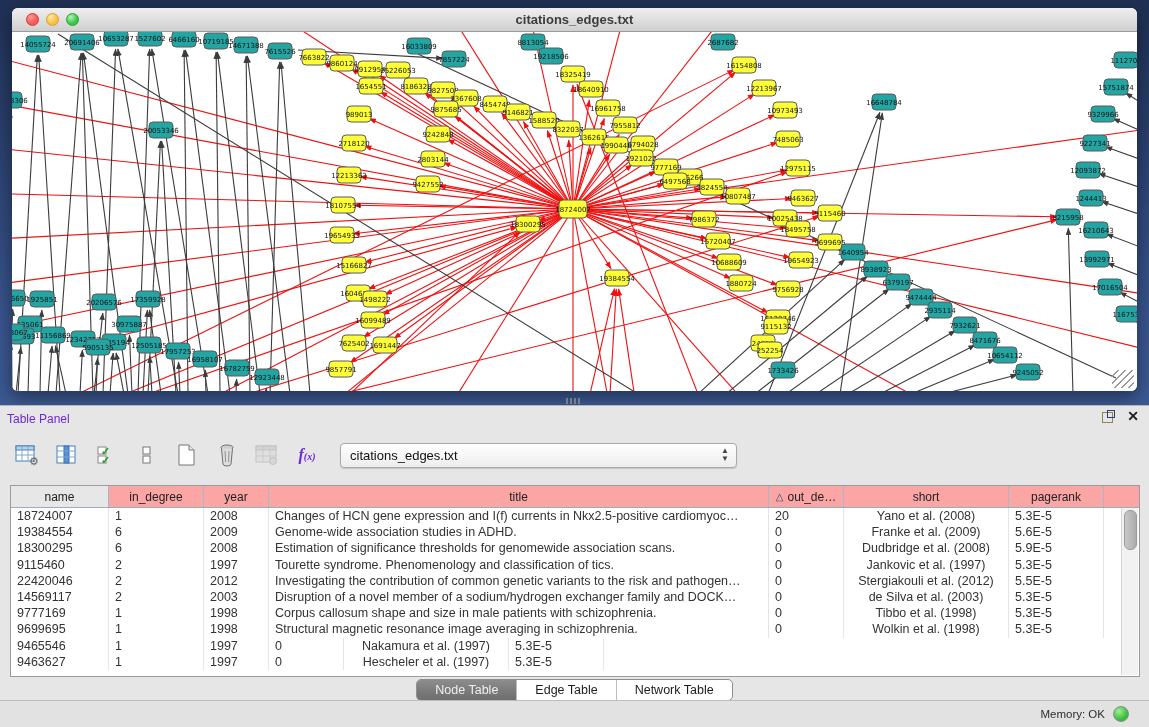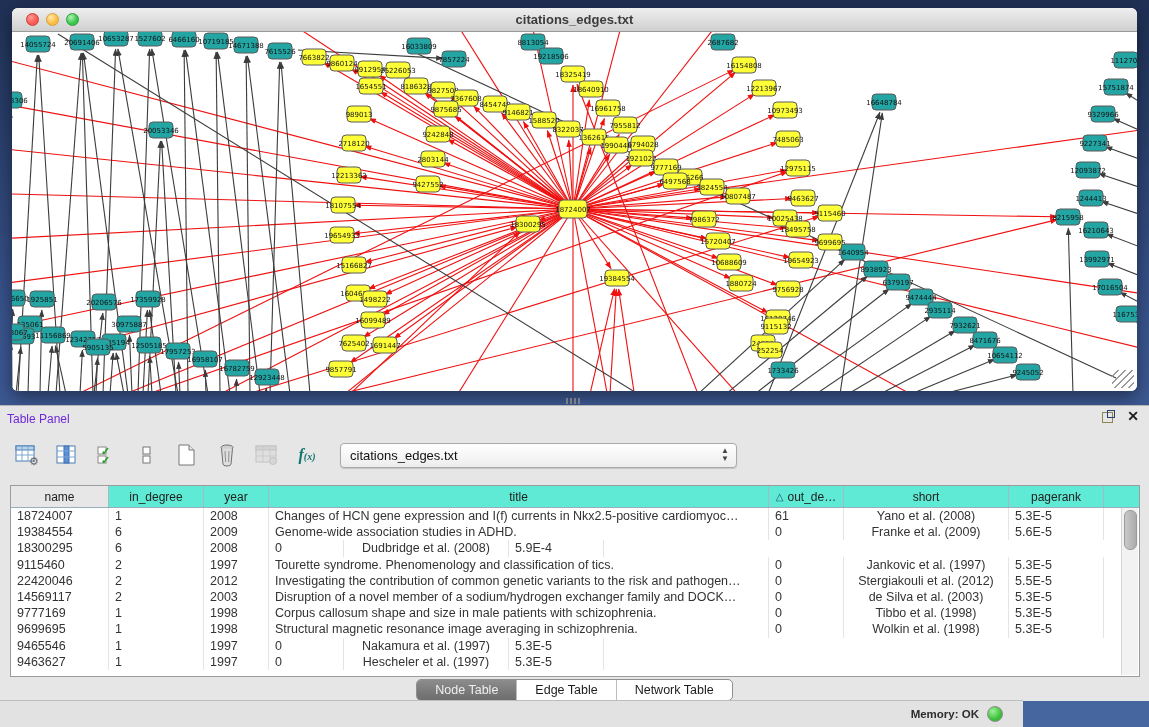--- a/index.html
+++ b/index.html
@@ -38,32 +38,32 @@
   .ph-icons{position:absolute;right:10px;top:4px;display:flex;gap:12px;align-items:center;}
   .float-ico{width:13px;height:13px;position:relative;display:inline-block;}
   .float-ico .sq1{position:absolute;left:0;bottom:0;width:9px;height:9px;border:1px solid #8d854f;}
   .float-ico .sq2{position:absolute;right:0;top:0;width:6px;height:6px;border:1px solid #27406e;}
   .close-ico{font-size:14px;font-weight:bold;color:#1d1d1d;line-height:13px;}
 
   .toolbar{height:46px;display:flex;align-items:center;padding-left:12px;gap:10px;}
   .tbtn{width:30px;height:30px;border:none;background:transparent;display:flex;
       align-items:center;justify-content:center;padding:0;}
   .fx{font-family:"Liberation Serif",serif;font-style:italic;font-weight:bold;
-      font-size:16px;color:#0f766e;}
+      font-size:16px;color:#6d28d9;}
   .fx small{font-size:10px;}
   .dropdown{margin-left:8px;width:395px;height:23px;border:1px solid #a9a9a9;border-radius:4px;
       background:linear-gradient(180deg,#ffffff,#ededed);display:flex;align-items:center;
       font-size:13px;color:#111;position:relative;box-shadow:0 1px 1px rgba(0,0,0,.15);}
   .dropdown .val{padding-left:9px;}
   .dd-arrows{position:absolute;right:7px;top:3px;display:flex;flex-direction:column;line-height:8px;
       font-size:8px;color:#444;}
 
   .table-box{position:absolute;left:10px;top:79px;width:1128px;height:190px;
       background:#fff;border:1px solid #9b9b9b;overflow:hidden;}
-  .thead{display:flex;height:21px;background:#5eead4;border-bottom:1px solid #97aebc;
+  .thead{display:flex;height:21px;background:#fca5a5;border-bottom:1px solid #97aebc;
       font-size:12px;color:#222;}
   .th{display:flex;align-items:center;justify-content:center;border-right:1px solid #a4bac6;
       box-sizing:border-box;overflow:hidden;white-space:nowrap;}
   .th.name-col{background:#e7e7e7;}
   .sort{color:#1d4f7c;font-size:10px;margin-right:4px;}
   .tbody{font-size:12.5px;color:#333;}
   .tr{display:flex;height:16.2px;align-items:center;}
   .td{box-sizing:border-box;padding-left:6px;overflow:hidden;white-space:nowrap;
       border-right:1px solid #e4e4e4;height:100%;display:flex;align-items:center;}
   .td.center{justify-content:center;padding-left:0;}
@@ -76,22 +76,22 @@
 
   .tabbar{position:absolute;left:0;right:0;top:273px;height:22px;display:flex;justify-content:center;}
   .seg{display:flex;height:20px;border:1px solid #8f8f8f;border-radius:5px;overflow:hidden;
       background:#fff;box-shadow:inset 0 1px 0 rgba(255,255,255,.7);}
   .seg button{border:none;font-size:12.5px;padding:0 18px;background:transparent;color:#1c1c1c;
       border-right:1px solid #bdbdbd;font-family:"Liberation Sans",sans-serif;}
   .seg button:last-child{border-right:none;}
   .seg button.active{background:linear-gradient(180deg,#8c8c8c,#6d6d6d);color:#efefef;}
 
   
-  .statusbar{position:absolute;left:0;top:700px;width:1023px;height:27px;
-      background:#e2e2e2;border-top:1px solid #bdbdbd;font-weight:bold;}
+  .statusbar{position:absolute;left:0;top:700px;width:1149px;height:27px;
+      background:#e2e2e2;border-top:1px solid #bdbdbd;}
   .mem{position:absolute;right:44px;top:7px;font-size:11.5px;color:#2d2d2d;}
   .memdot{position:absolute;right:20px;top:5px;width:14px;height:14px;border-radius:50%;
       background:radial-gradient(circle at 35% 30%,#9ef09a,#36bd36 65%);border:1px solid #8b8b8b;}
 </style>
 </head>
 <body>
 
 <div class="desktop">
 
   <div class="net-window">
@@ -855,40 +855,41 @@
           <div class="th c6">
             <span>pagerank</span>
           </div>
         </div>
       <div class="tbody" id="tbody">
           <div class="tr">
             <div class="td c0">18724007</div>
             <div class="td c1">1</div>
             <div class="td c2">2008</div>
             <div class="td c3">Changes of HCN gene expression and I(f) currents in Nkx2.5-positive cardiomyoc…</div>
-            <div class="td c4">61</div>
+            <div class="td c4">20</div>
             <div class="td c5 center">Yano et al. (2008)</div>
             <div class="td c6">5.3E-5</div>
           </div>
           <div class="tr">
             <div class="td c0">19384554</div>
             <div class="td c1">6</div>
             <div class="td c2">2009</div>
             <div class="td c3">Genome-wide association studies in ADHD.</div>
             <div class="td c4">0</div>
             <div class="td c5 center">Franke et al. (2009)</div>
             <div class="td c6">5.6E-5</div>
           </div>
           <div class="tr">
             <div class="td c0">18300295</div>
             <div class="td c1">6</div>
             <div class="td c2">2008</div>
+            <div class="td c3">Estimation of significance thresholds for genomewide association scans.</div>
             <div class="td c4">0</div>
             <div class="td c5 center">Dudbridge et al. (2008)</div>
-            <div class="td c6">5.9E-4</div>
+            <div class="td c6">5.9E-5</div>
           </div>
           <div class="tr">
             <div class="td c0">9115460</div>
             <div class="td c1">2</div>
             <div class="td c2">1997</div>
             <div class="td c3">Tourette syndrome. Phenomenology and classification of tics.</div>
             <div class="td c4">0</div>
             <div class="td c5 center">Jankovic et al. (1997)</div>
             <div class="td c6">5.3E-5</div>
           </div>

